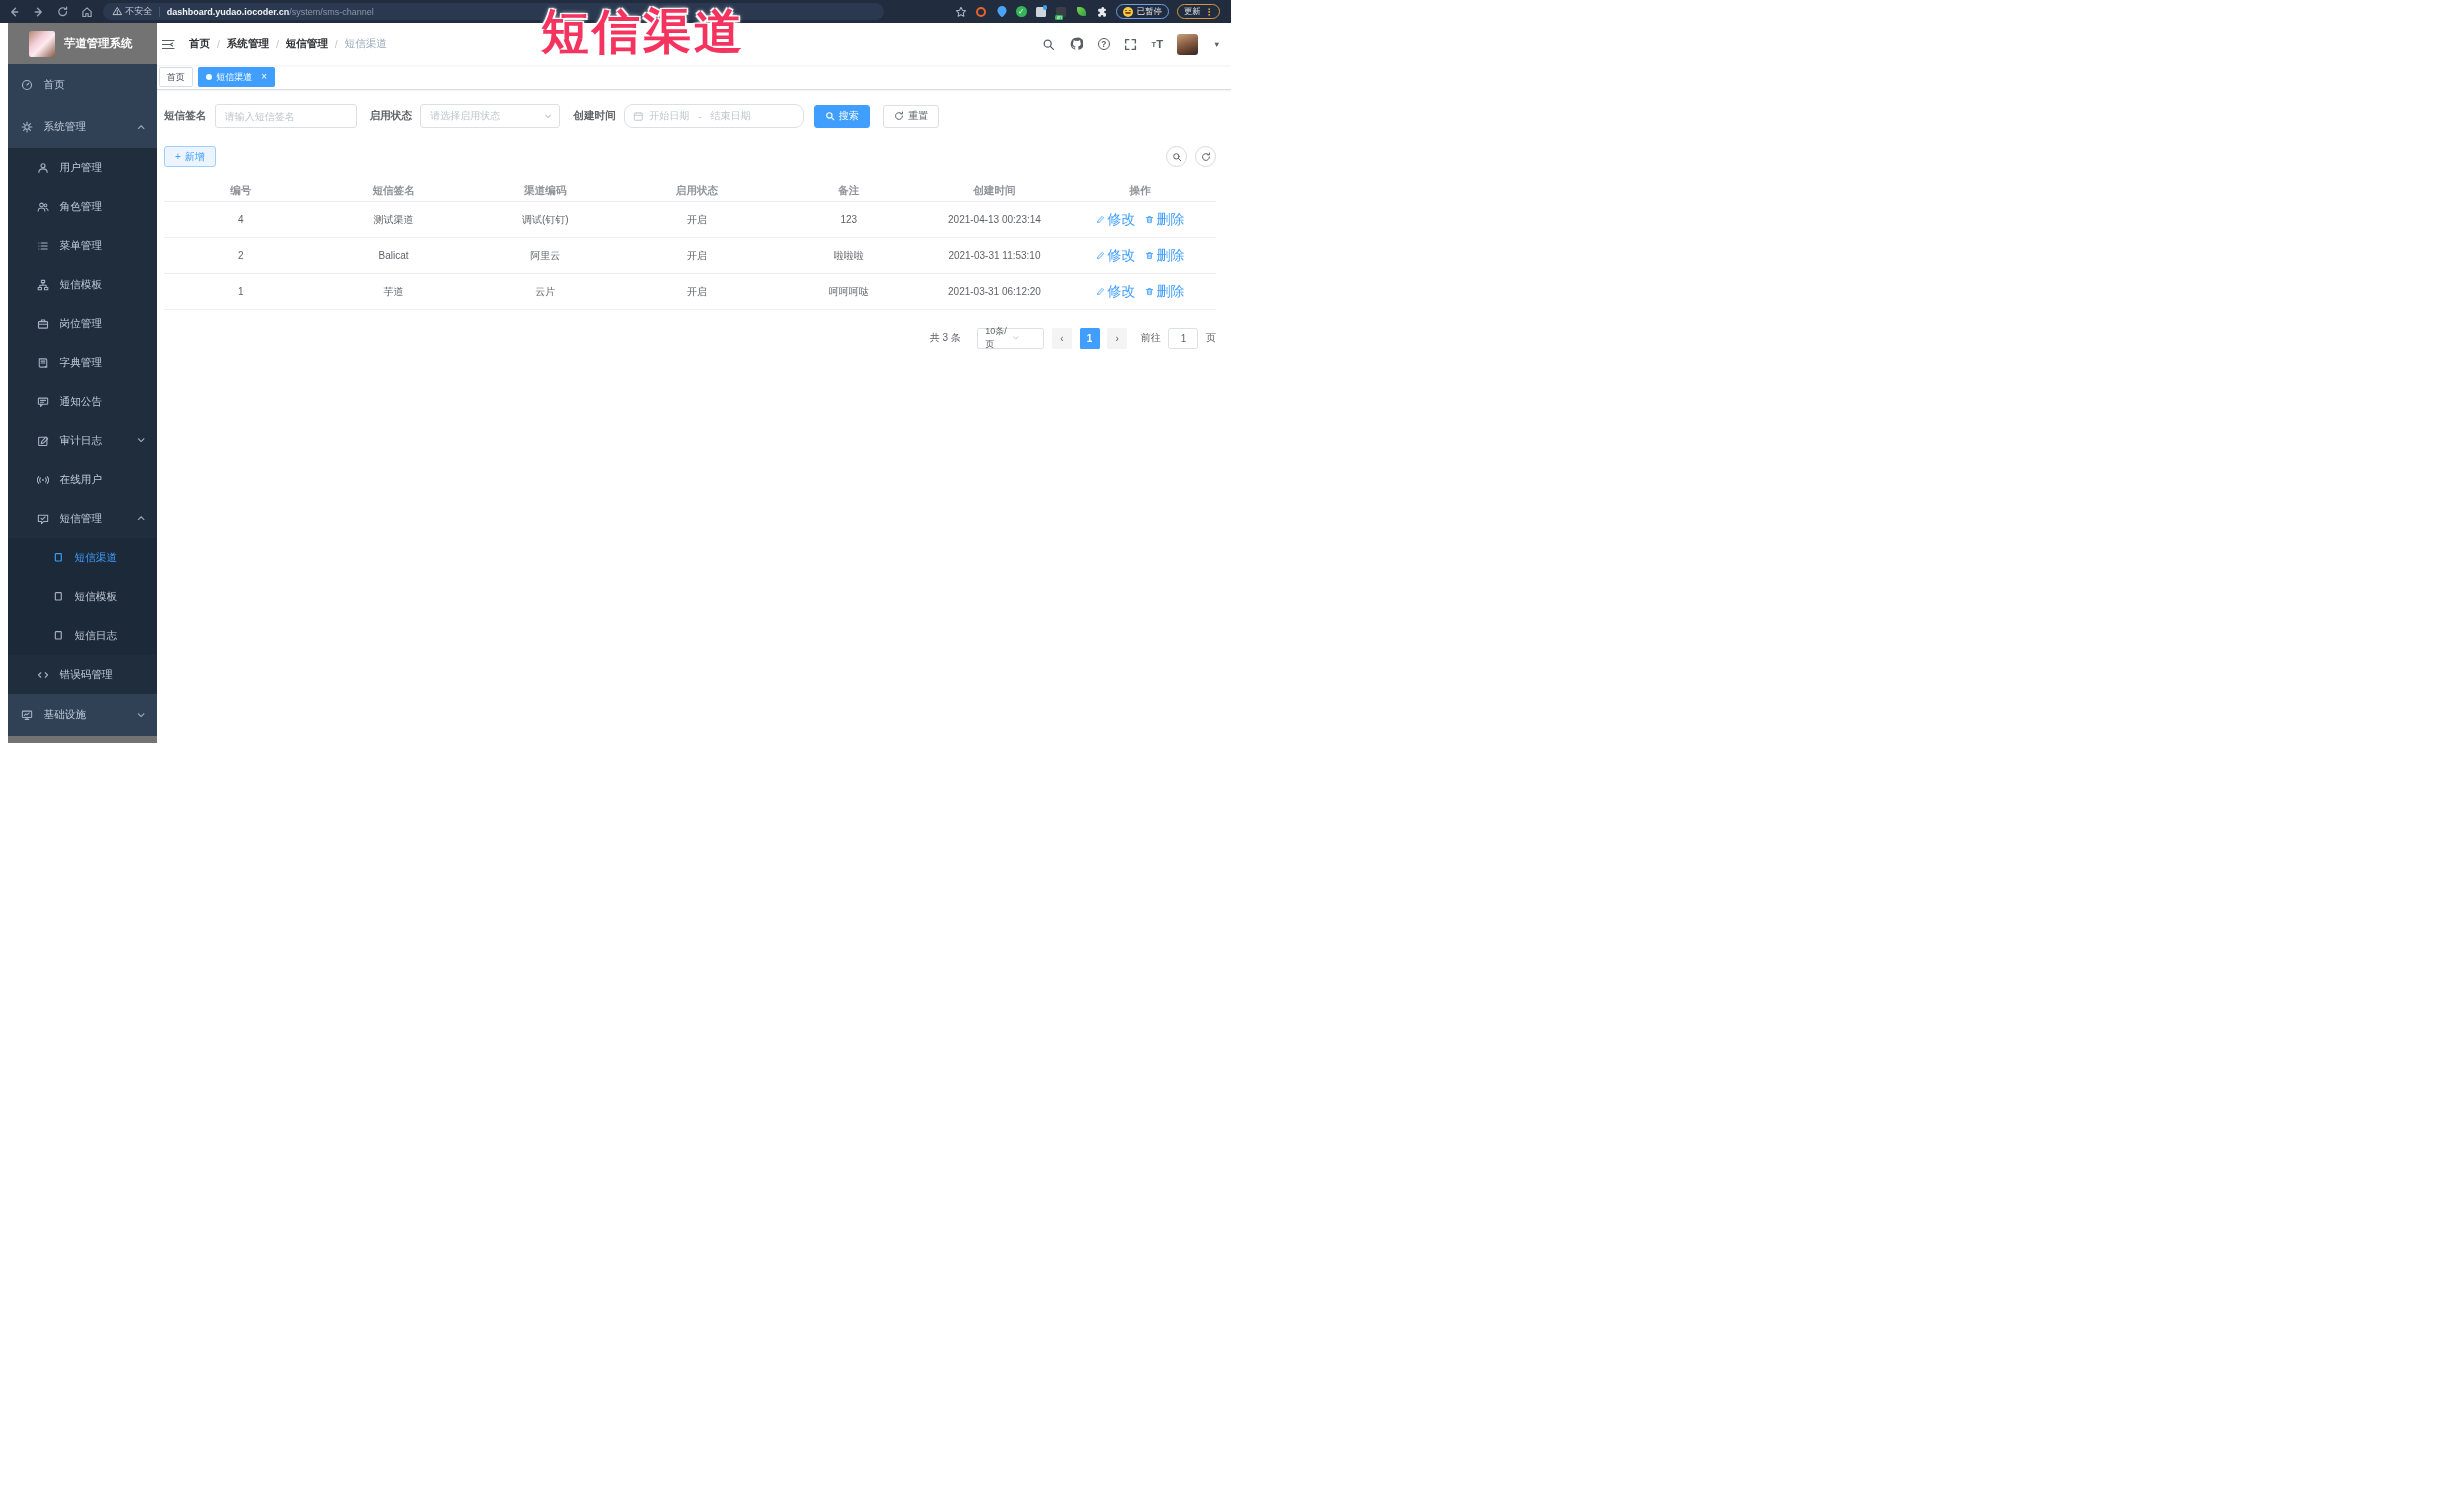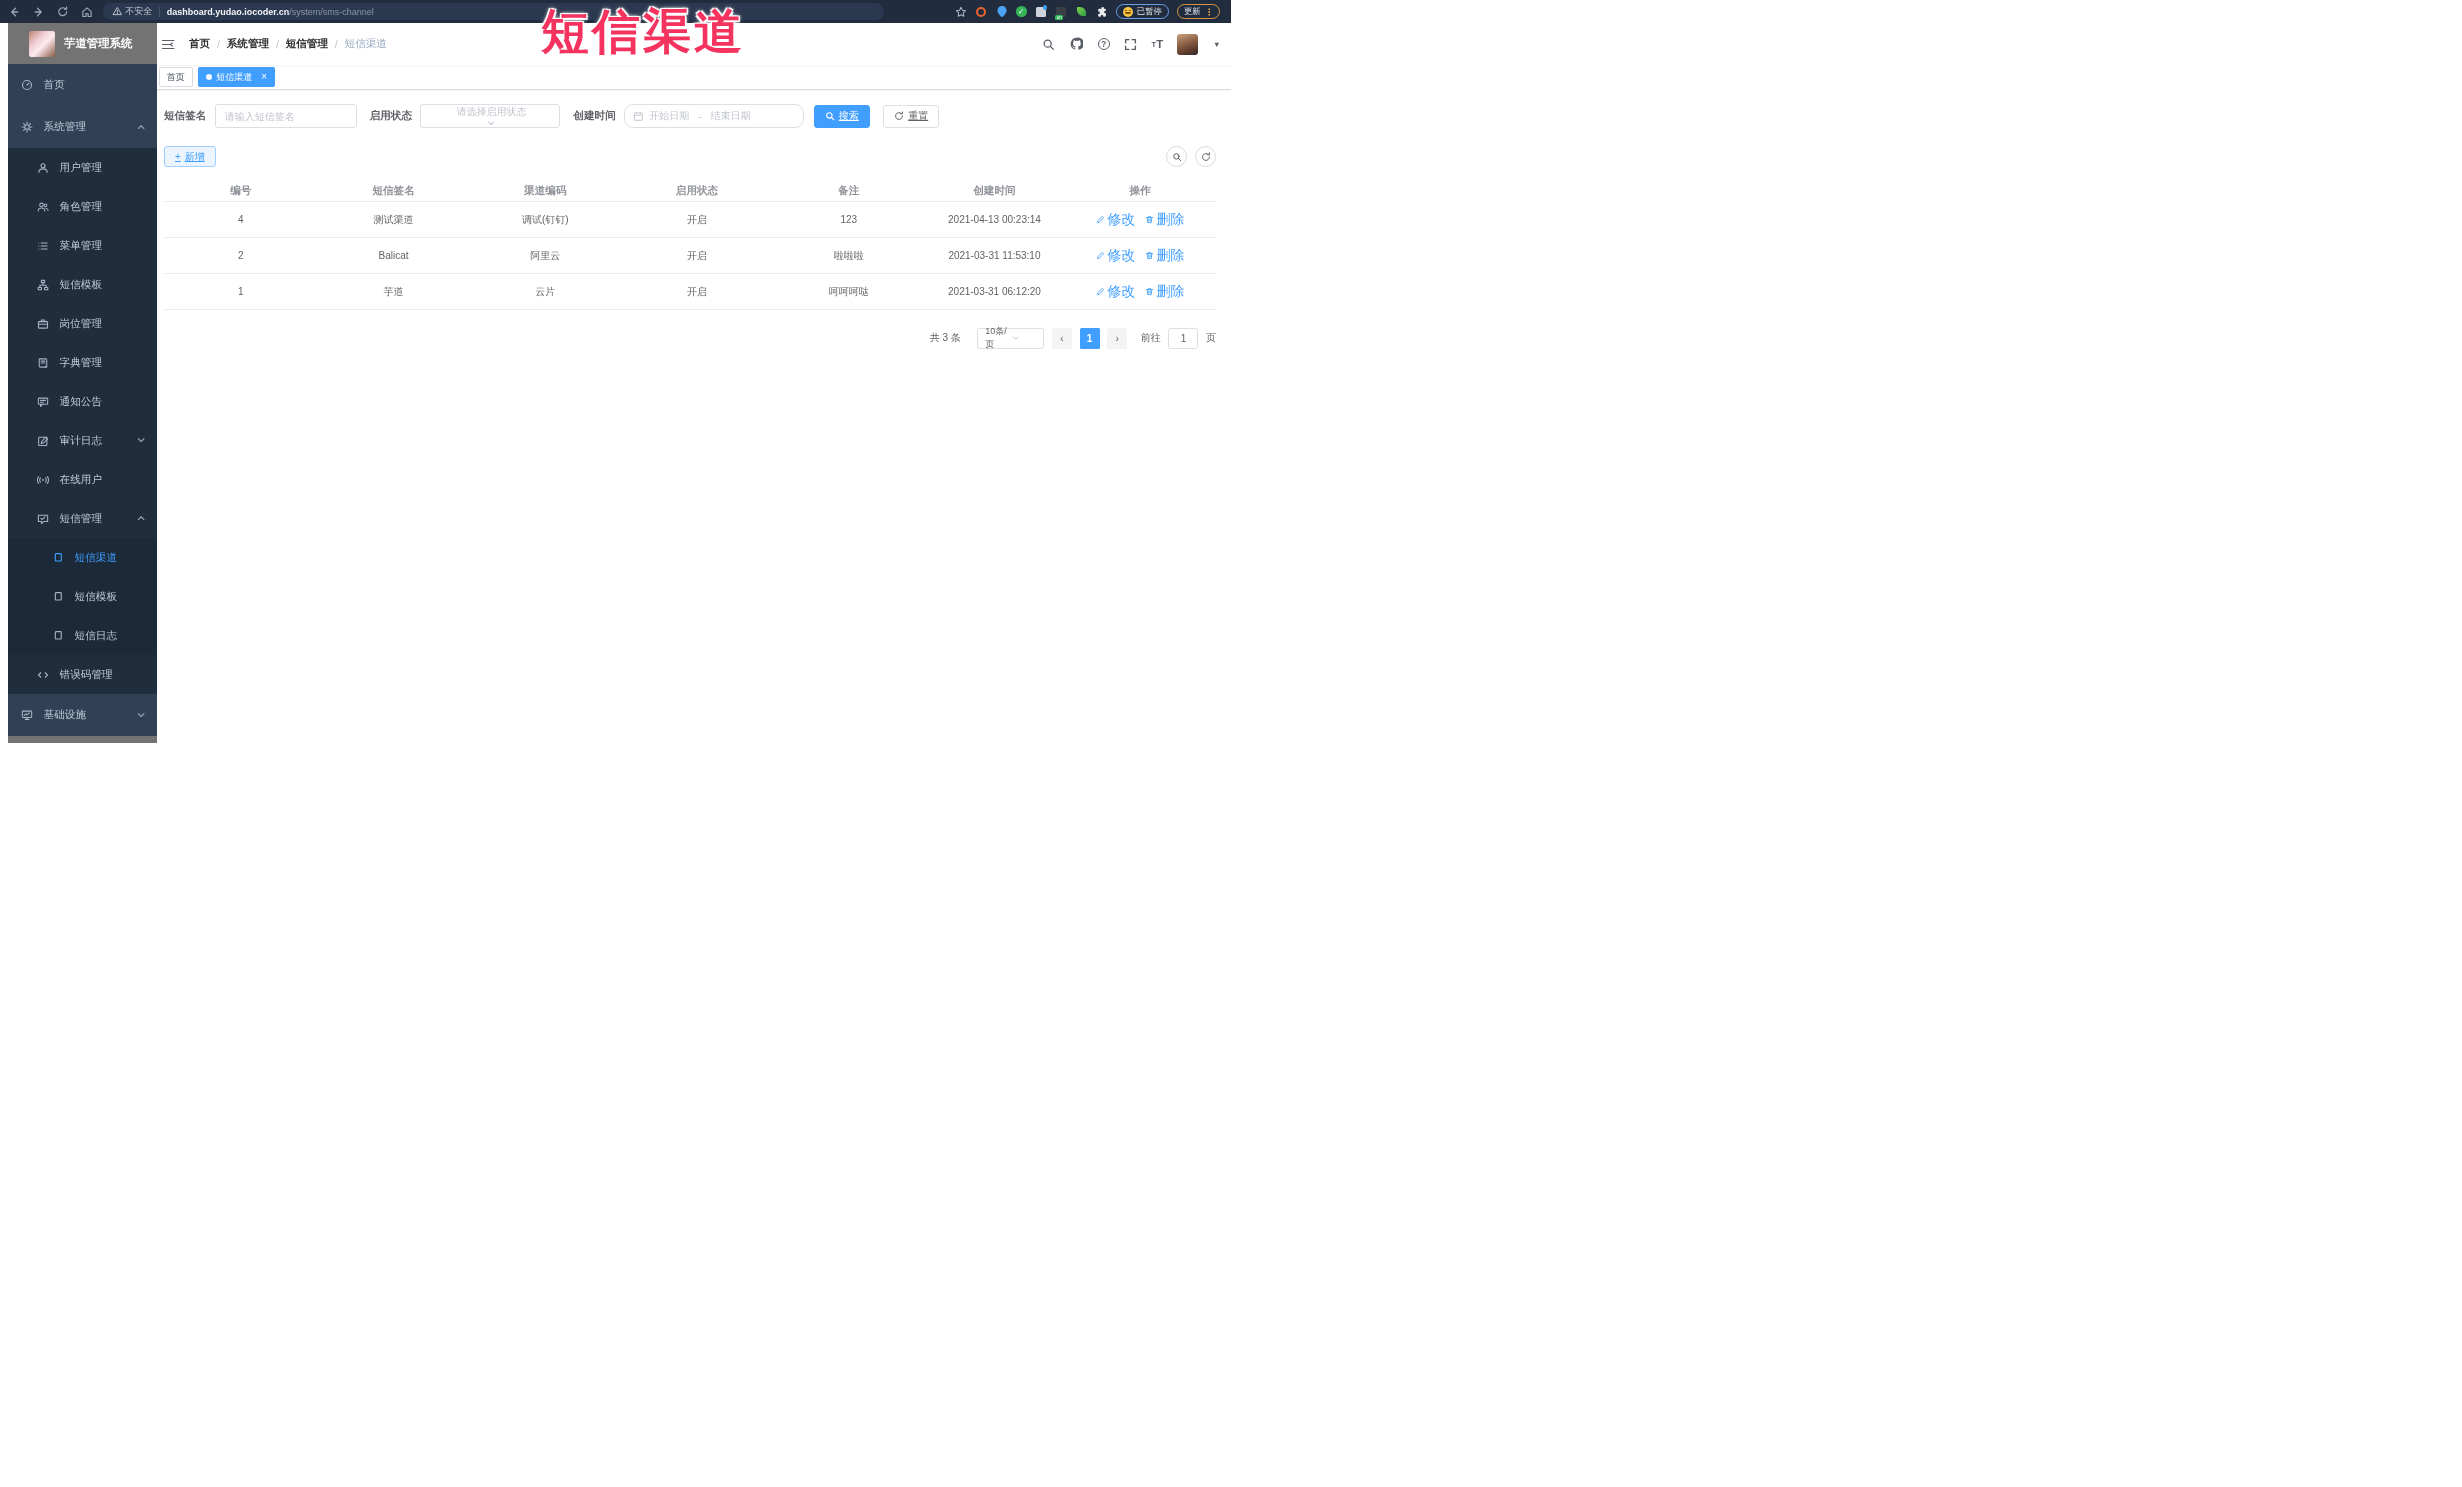--- a/index.html
+++ b/index.html
@@ -81,30 +81,30 @@
   .content { padding:14.4px 15px 0 15px; }
 
   
   .filter-row { display:flex; align-items:center; font-size:10.6px; }
   .f-label { font-weight:bold; color:#606266; margin-right:8.3px; }
   .f-input { width:142px; height:24px; border:0.8px solid #dcdfe6; border-radius:3px;
     padding:0 9px; font-size:10px; color:#606266; margin-right:13px; outline:none;
     font-family:inherit; }
   .f-input::placeholder { color:#c0c4cc; }
   .f-select { width:140px; height:24px; border:0.8px solid #dcdfe6; border-radius:3px;
-    display:flex; align-items:center; padding:0 6.8px 0 9px; margin-right:13px; cursor:pointer;flex-direction:column; }
+    display:flex; align-items:center; padding:0 6.8px 0 9px; margin-right:13px; cursor:pointer; }
   .f-select .ph { color:#c0c4cc; font-size:10px; flex:1; }
   .f-select .sel-caret { color:#c0c4cc; }
   .f-date { width:180px; height:24px; border:0.8px solid #dcdfe6; border-radius:9px;
     display:flex; align-items:center; padding:0 7.6px; gap:6px; margin-right:10px; cursor:pointer; }
   .f-date .ph { color:#c0c4cc; font-size:10px; }
   .f-date .cal { color:#c0c4cc; display:flex; }
   .f-date .sep { color:#c0c4cc; font-size:10px; margin:0 3px; }
   .btn { height:23.5px; border-radius:3px; display:inline-flex; align-items:center; gap:3.8px;
-    padding:0 10px; font-size:10px; cursor:pointer; border:0.8px solid transparent;text-decoration:underline; }
+    padding:0 10px; font-size:10px; cursor:pointer; border:0.8px solid transparent; }
   .btn-primary { background:#409EFF; border-color:#409EFF; color:#fff; margin-right:13.6px; }
   .btn-plain { background:#fff; border-color:#dcdfe6; color:#606266; }
   .btn-add { background:#ecf5ff; border-color:#a0cfff; color:#409EFF; font-size:10px; height:21px; }
 
   .toolbar-row { margin-top:18px; display:flex; align-items:center; justify-content:space-between; }
   .circle-btns { display:flex; gap:7.6px; }
   .circle-btn { width:21px; height:21px; border:0.8px solid #d9d9d9; border-radius:50%;
     display:flex; align-items:center; justify-content:center; color:#5a5e66; cursor:pointer; background:#fff; }
 
   

